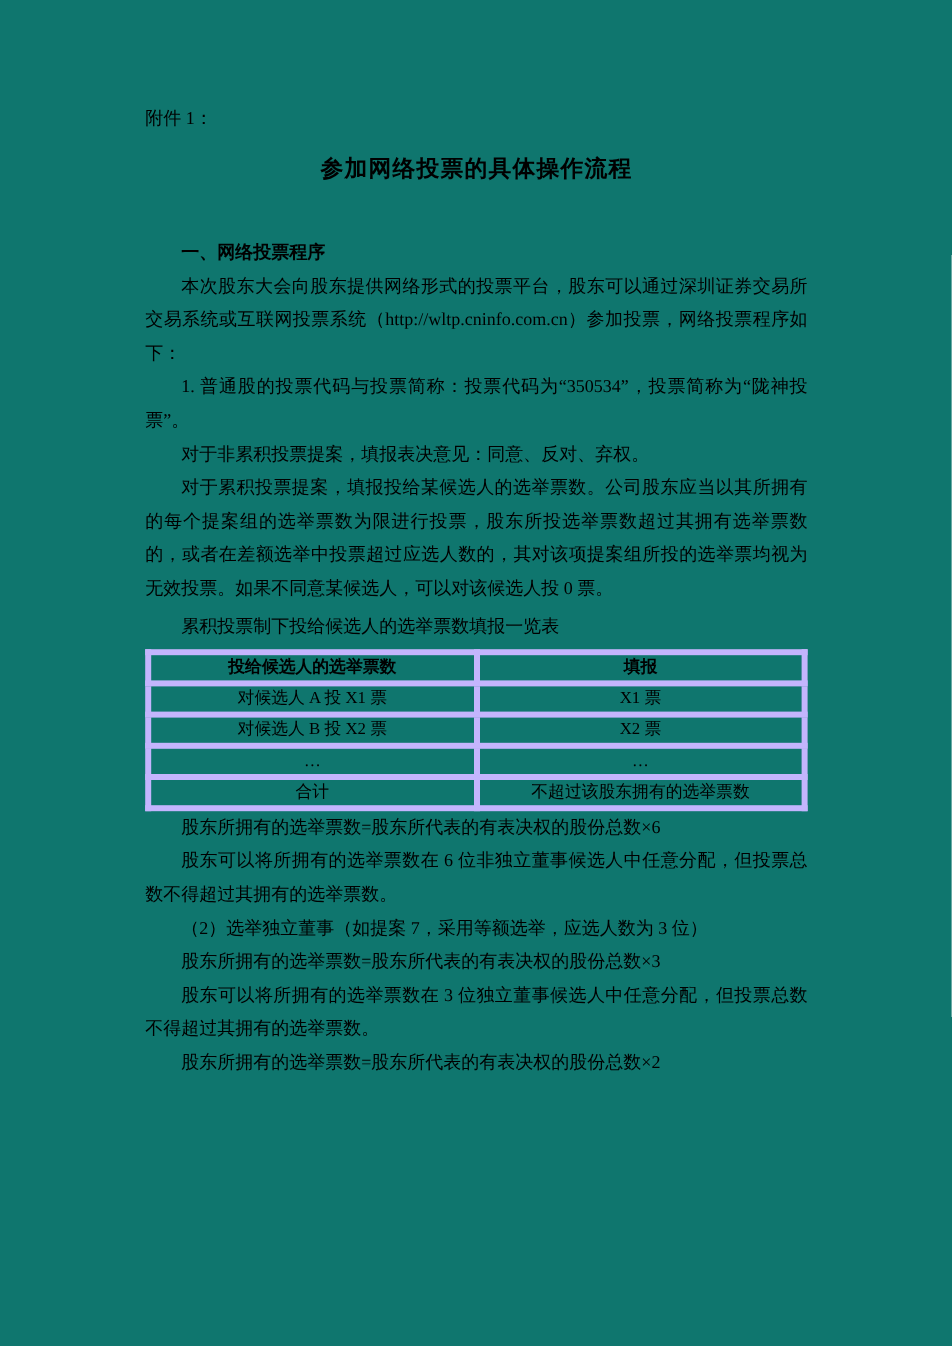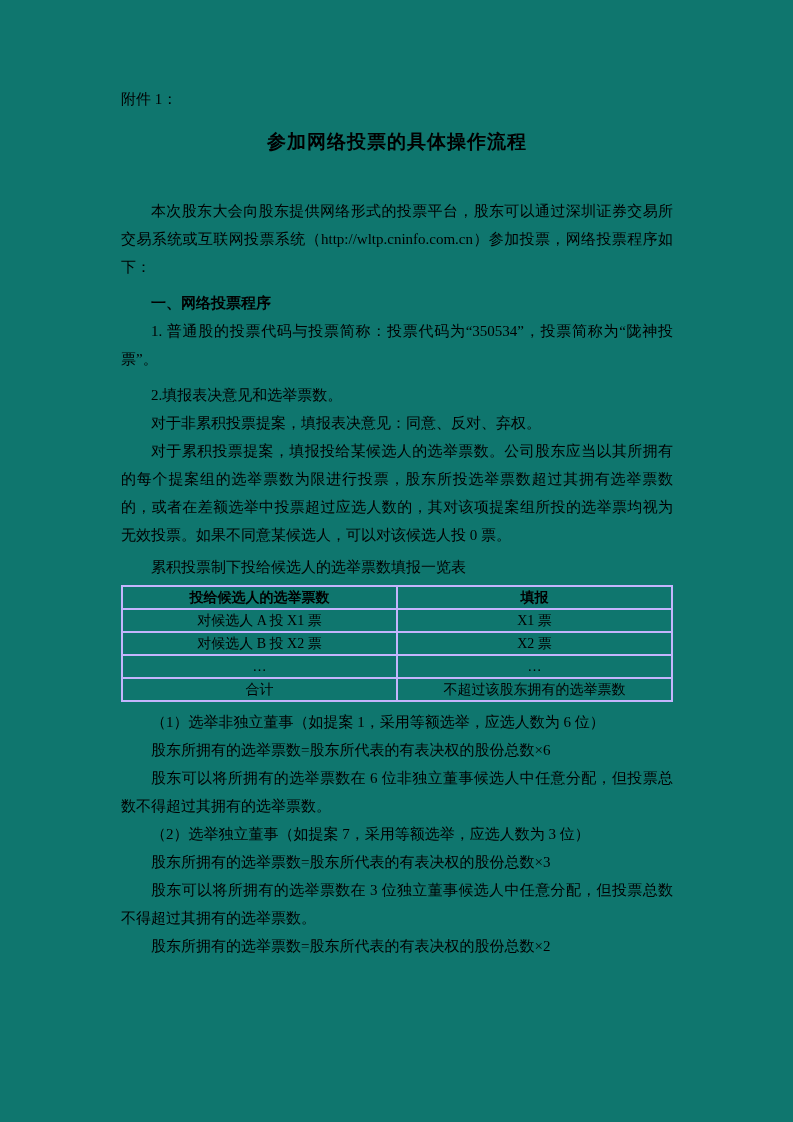--- a/index.html
+++ b/index.html
@@ -45,48 +45,47 @@
   .small-space-above { margin-top: 6px; }
   .table-caption { margin-top: 4px; }
   table.vote-table {
     width: 100%;
     border-collapse: collapse;
     margin-top: 4px;
     table-layout: fixed;
   }
   table.vote-table th,
   table.vote-table td {
-    border: 2px solid #c4b5fd;
+    border: 5px solid #c4b5fd;
     text-align: center;
     font-size: 14px;
     line-height: 16px;
     padding: 2.5px 4px;
     font-family: "Liberation Serif", "DejaVu Serif", serif;
   }
   table.vote-table th { font-weight: bold; }
   .after-table { margin-top: 14px; }
 </style>
 </head>
 <body>
 
 <div class="page">
 
   <p class="attachment">附件 1：</p>
 
   <h1 class="doc-title">参加网络投票的具体操作流程</h1>
 
   <div class="body-text">
 
+    <p class="para heading">一、网络投票程序</p>
+
     <p class="para">本次股东大会向股东提供网络形式的投票平台，股东可以通过深圳证券交易所交易系统或互联网投票系统（http://wltp.cninfo.com.cn）参加投票，网络投票程序如下：</p>
-
-    <p class="para heading">一、网络投票程序</p>
 
     <p class="para">1. 普通股的投票代码与投票简称：投票代码为“350534”，投票简称为“陇神投票”。</p>
 
-    <p class="para space-above">2.填报表决意见和选举票数。</p>
 
     <p class="para">对于非累积投票提案，填报表决意见：同意、反对、弃权。</p>
 
     <p class="para">对于累积投票提案，填报投给某候选人的选举票数。公司股东应当以其所拥有的每个提案组的选举票数为限进行投票，股东所投选举票数超过其拥有选举票数的，或者在差额选举中投票超过应选人数的，其对该项提案组所投的选举票均视为无效投票。如果不同意某候选人，可以对该候选人投 0 票。</p>
 
     <p class="para table-caption">累积投票制下投给候选人的选举票数填报一览表</p>
 
     <table class="vote-table">
       <thead>
         <tr>
@@ -108,21 +107,20 @@
           <td>…</td>
         </tr>
         <tr>
           <td>合计</td>
           <td>不超过该股东拥有的选举票数</td>
         </tr>
       </tbody>
     </table>
 
 
-    <p class="para small-space-above">（1）选举非独立董事（如提案 1，采用等额选举，应选人数为 6 位）</p>
 
     <p class="para">股东所拥有的选举票数=股东所代表的有表决权的股份总数×6</p>
 
     <p class="para">股东可以将所拥有的选举票数在 6 位非独立董事候选人中任意分配，但投票总数不得超过其拥有的选举票数。</p>
 
     <p class="para">（2）选举独立董事（如提案 7，采用等额选举，应选人数为 3 位）</p>
 
     <p class="para">股东所拥有的选举票数=股东所代表的有表决权的股份总数×3</p>
 
     <p class="para">股东可以将所拥有的选举票数在 3 位独立董事候选人中任意分配，但投票总数不得超过其拥有的选举票数。</p>

